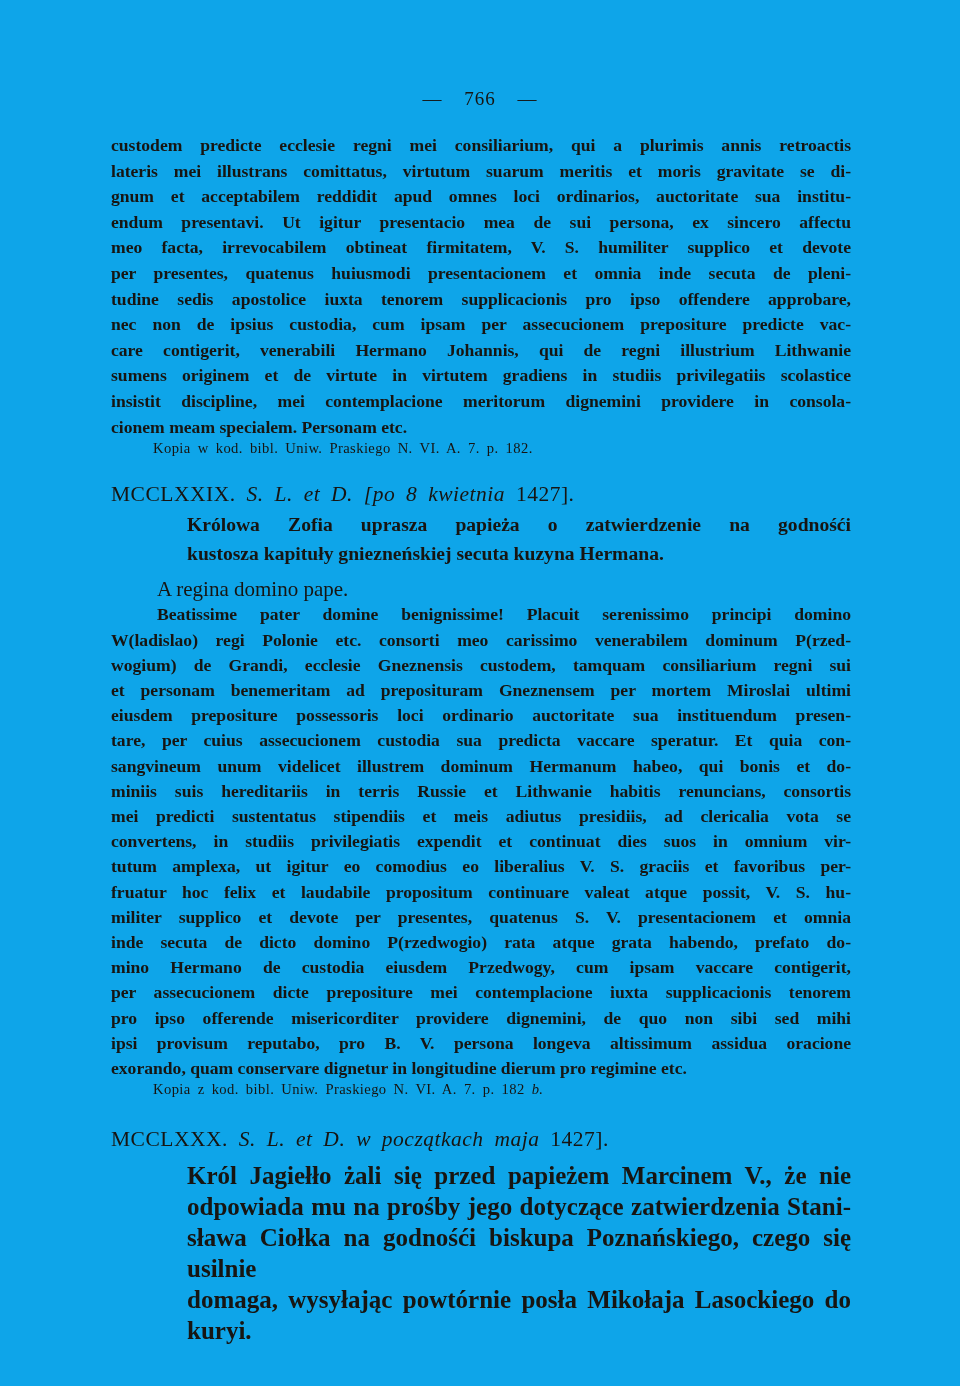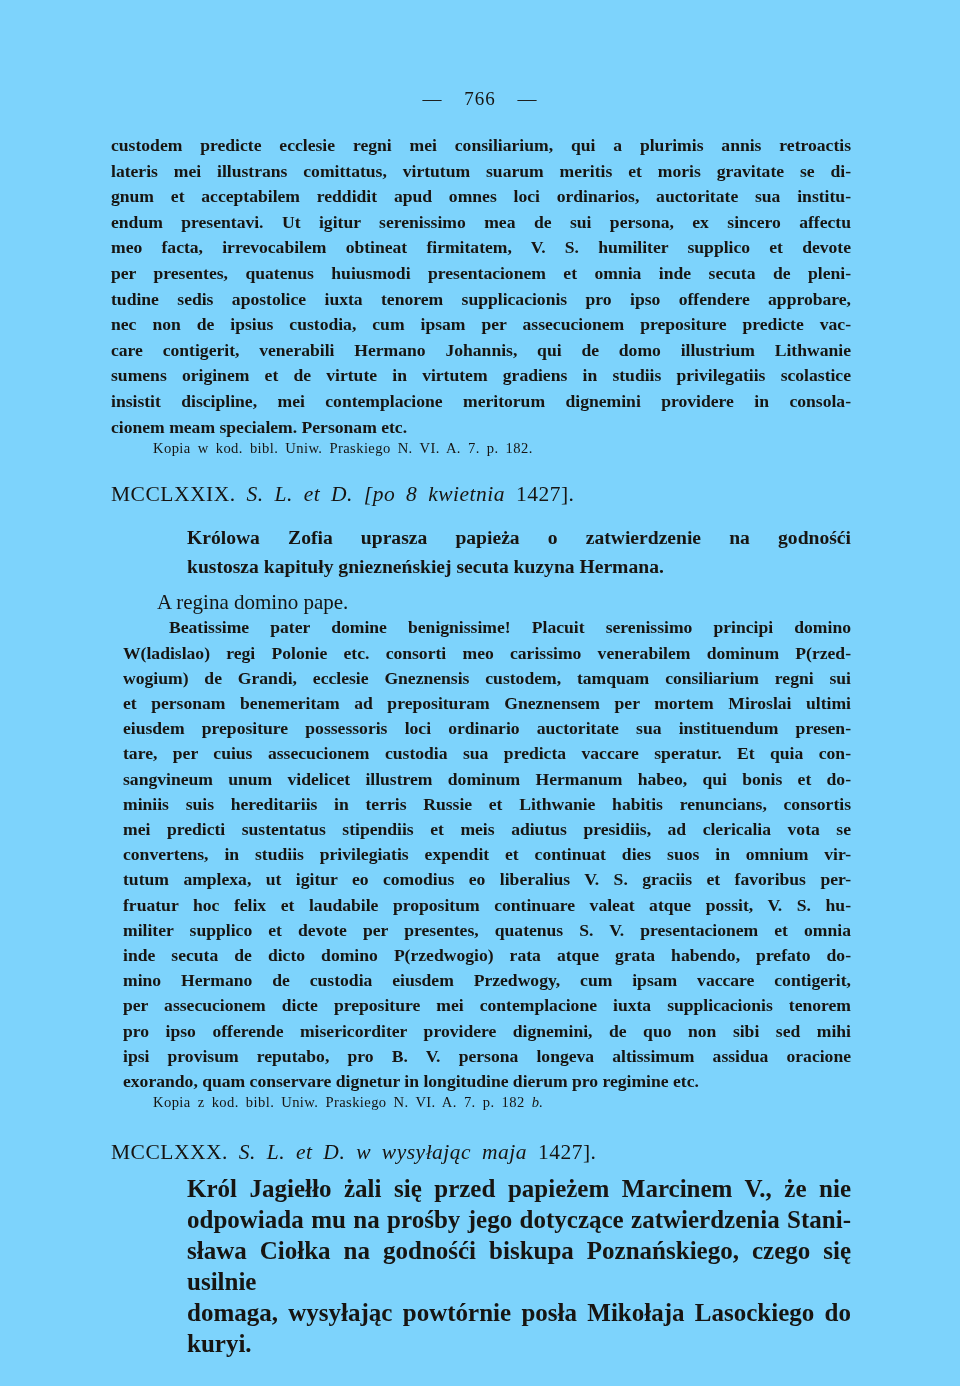--- a/index.html
+++ b/index.html
@@ -5,38 +5,38 @@
   html, body { margin: 0; padding: 0; }
   body {
     background: #e9e7e2;
     font-family: "Liberation Serif", "DejaVu Serif", serif;
   }
   .page {
     position: relative;
     width: 960px;
     height: 1386px;
     margin: 0 auto;
-    background: #7dd3fc;
+    background: #0ea5e9;
     color: #171512;
     overflow: hidden;
   }
   .pagenum {
     padding-top: 88px;
     text-align: center;
     font-size: 19px;
     word-spacing: 16px;
     letter-spacing: 1px;
   }
   .content {
     width: 740px;
     margin-left: 111px;
   }
   
   .tblock { font-size: 17.6px; line-height: 25.6px; }
-  .tblock-p2 { line-height: 25.2px; margin-left: 12px; }
+  .tblock-p2 { line-height: 25.2px; }
   .tline {
     text-align: justify;
     text-align-last: justify;
     -moz-text-align-last: justify;
     white-space: normal;
     font-weight: bold;
   }
   .tline-last {
     text-align-last: left;
     -moz-text-align-last: left;
@@ -52,21 +52,21 @@
   .entry-heading {
     margin-top: 25px;
     font-size: 21.5px;
     letter-spacing: 0.5px;
     word-spacing: 5px;
   }
   .entry-heading .ital { font-style: italic; }
   .summary {
     margin-left: 76px;
     width: 664px;
-    margin-top: 16px;
+    margin-top: 3px;
   }
   .summary-1 { font-size: 19.6px; line-height: 29px; }
   .summary-2 { font-size: 25px; line-height: 31px; margin-top: 8px; }
   .salutation {
     margin-top: 9px;
     text-indent: 46px;
     font-size: 21px;
     line-height: 25.2px;
   }
   .heading-2 { margin-top: 29px; }
@@ -78,26 +78,26 @@
 <div class="page">
 
   <div class="pagenum">— 766 —</div>
 
   <div class="content">
 
     <div class="tblock para1">
         <div class="tline">custodem predicte ecclesie regni mei consiliarium, qui a plurimis annis retroactis</div>
         <div class="tline">lateris mei illustrans comittatus, virtutum suarum meritis et moris gravitate se di-</div>
         <div class="tline">gnum et acceptabilem reddidit apud omnes loci ordinarios, auctoritate sua institu-</div>
-        <div class="tline">endum presentavi. Ut igitur serenissimo mea de sui persona, ex sincero affectu</div>
+        <div class="tline">endum presentavi. Ut igitur presentacio mea de sui persona, ex sincero affectu</div>
         <div class="tline">meo facta, irrevocabilem obtineat firmitatem, V. S. humiliter supplico et devote</div>
         <div class="tline">per presentes, quatenus huiusmodi presentacionem et omnia inde secuta de pleni-</div>
         <div class="tline">tudine sedis apostolice iuxta tenorem supplicacionis pro ipso offendere approbare,</div>
         <div class="tline">nec non de ipsius custodia, cum ipsam per assecucionem prepositure predicte vac-</div>
-        <div class="tline">care contigerit, venerabili Hermano Johannis, qui de domo illustrium Lithwanie</div>
+        <div class="tline">care contigerit, venerabili Hermano Johannis, qui de regni illustrium Lithwanie</div>
         <div class="tline">sumens originem et de virtute in virtutem gradiens in studiis privilegatiis scolastice</div>
         <div class="tline">insistit discipline, mei contemplacione meritorum dignemini providere in consola-</div>
         <div class="tline tline-last">cionem meam specialem. Personam etc.</div>
       </div>
 
     <div class="source-note">Kopia w kod. bibl. Uniw. Praskiego N. VI. A. 7. p. 182.</div>
 
     <div class="entry-heading">
       <span>MCCLXXIX.</span>
       <span class="ital">S. L. et D. [po 8 kwietnia</span>
@@ -132,21 +132,21 @@
         <div class="tline">ipsi provisum reputabo, pro B. V. persona longeva altissimum assidua oracione</div>
         <div class="tline tline-last">exorando, quam conservare dignetur in longitudine dierum pro regimine etc.</div>
       </div>
 
     <div class="source-note">
       <span>Kopia z kod. bibl. Uniw. Praskiego N. VI. A. 7. p. 182 </span><span class="ital">b.</span>
     </div>
 
     <div class="entry-heading heading-2">
       <span>MCCLXXX.</span>
-      <span class="ital">S. L. et D. w wysyłając maja</span>
+      <span class="ital">S. L. et D. w początkach maja</span>
       <span>1427].</span>
     </div>
 
     <div class="tblock summary summary-2">
         <div class="tline">Król Jagiełło żali się przed papieżem Marcinem V., że nie</div>
         <div class="tline">odpowiada mu na prośby jego dotyczące zatwierdzenia Stani-</div>
         <div class="tline">sława Ciołka na godnośći biskupa Poznańskiego, czego się usilnie</div>
         <div class="tline">domaga, wysyłając powtórnie posła Mikołaja Lasockiego do</div>
         <div class="tline tline-last">kuryi.</div>
       </div>

